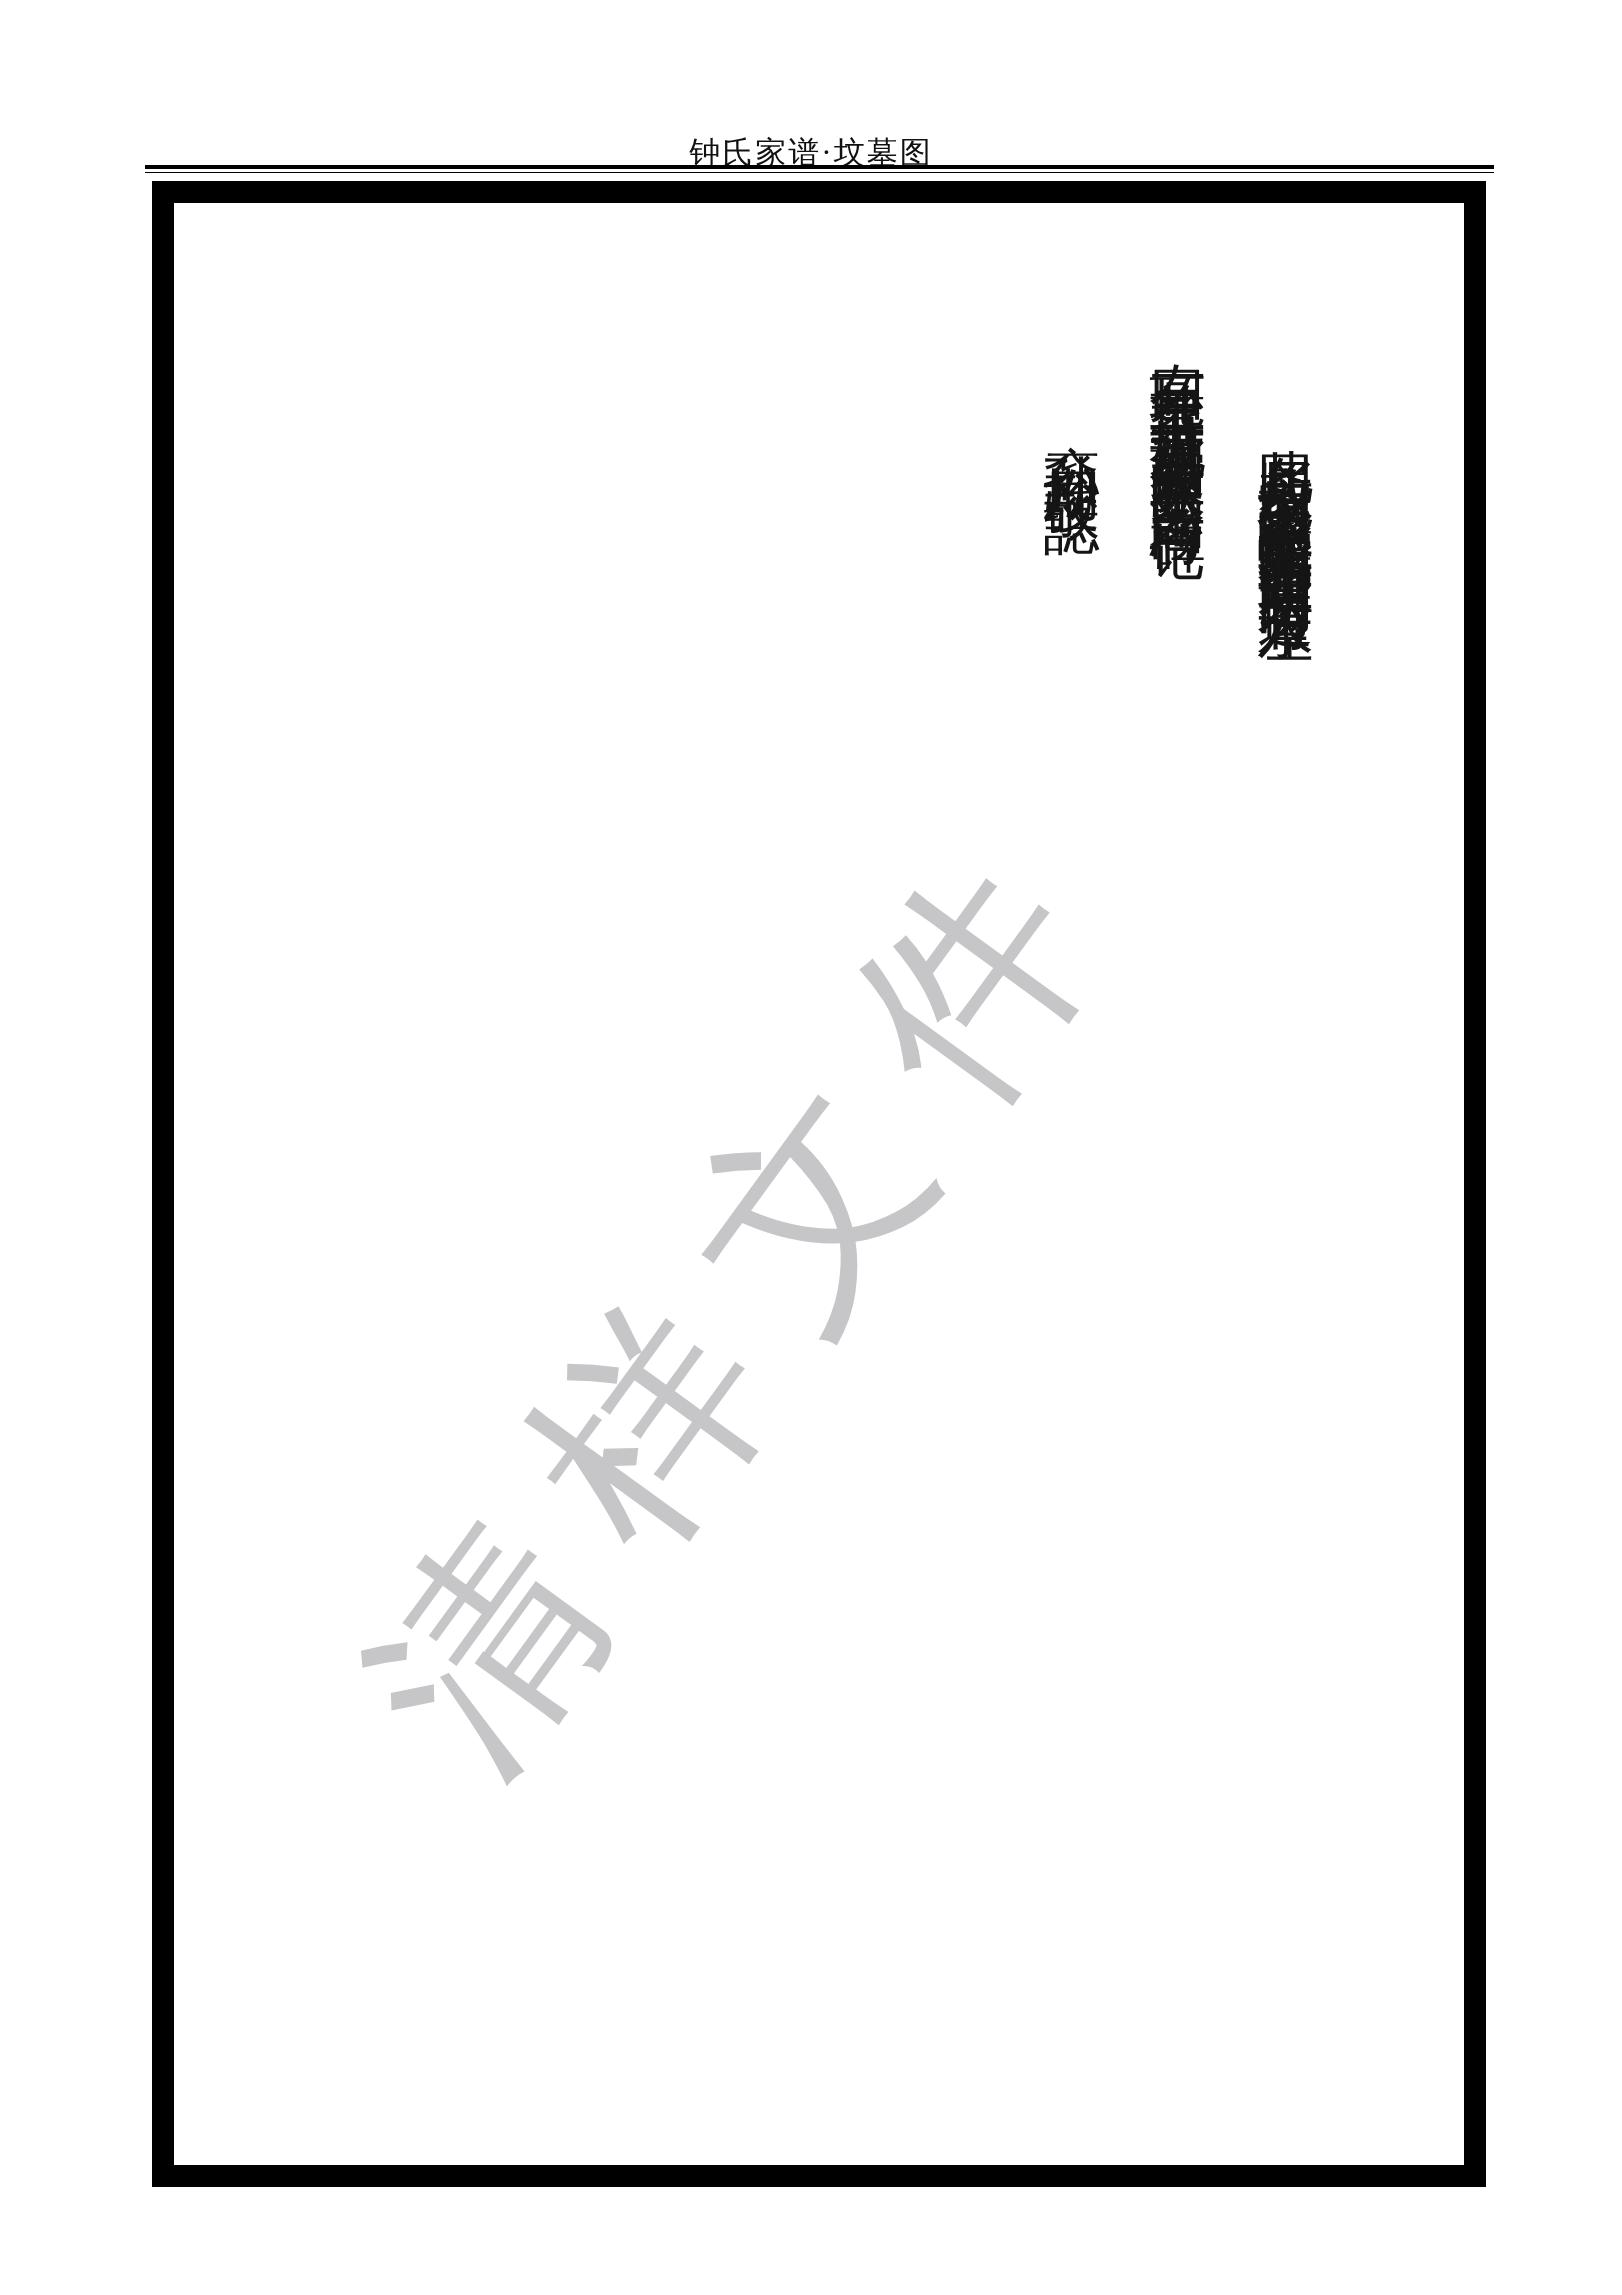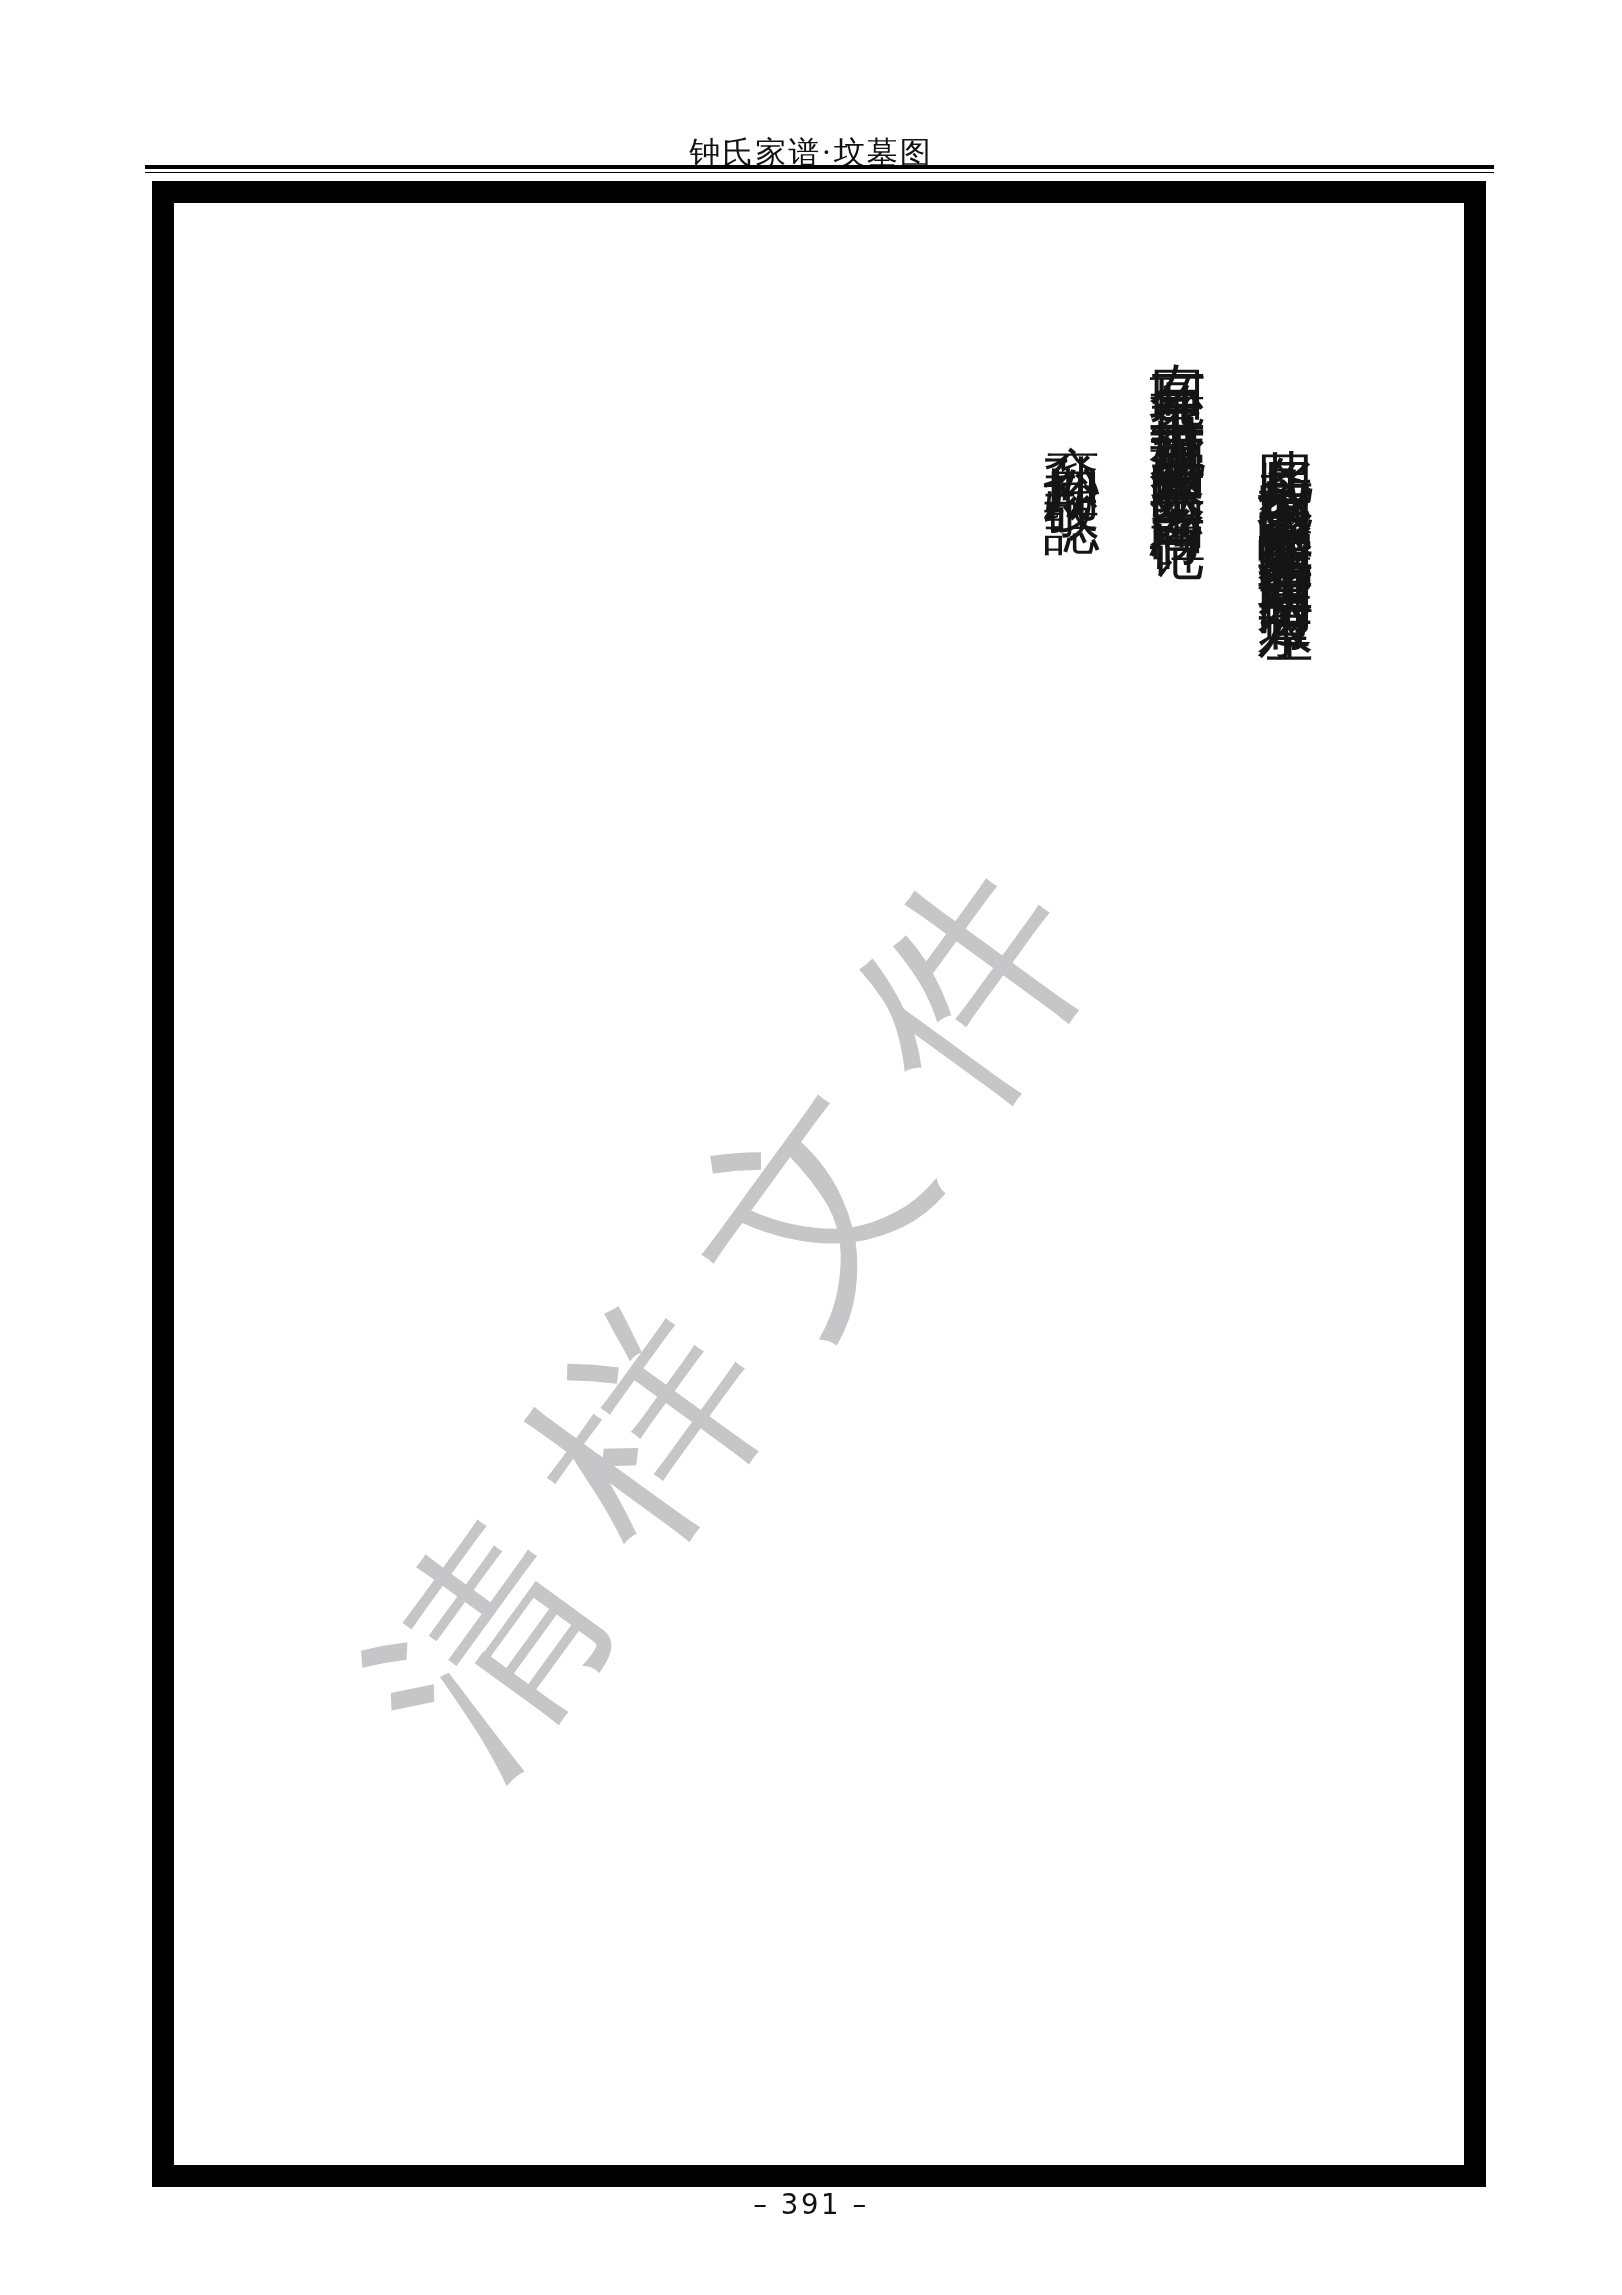--- a/index.html
+++ b/index.html
@@ -97,16 +97,15 @@
   <div class="frame"></div>
 
   <div class="watermark">清样文件</div>
 
   <div class="vcol vcol-1">此图居敖家坝内田家嘴形螃蠏四隅有山东西排闼两边有水左</div>
 
   <div class="vcol vcol-2">右回环曾葬二十二世祖妣胡老孺人界限昭然亥山巳向有碑记</div>
 
   <div class="vcol vcol-3">裔孙期骏敬誌</div>
 
-  <div class="page-number">– 391 –</div>
 
 </div>
 
 
 </body></html>

